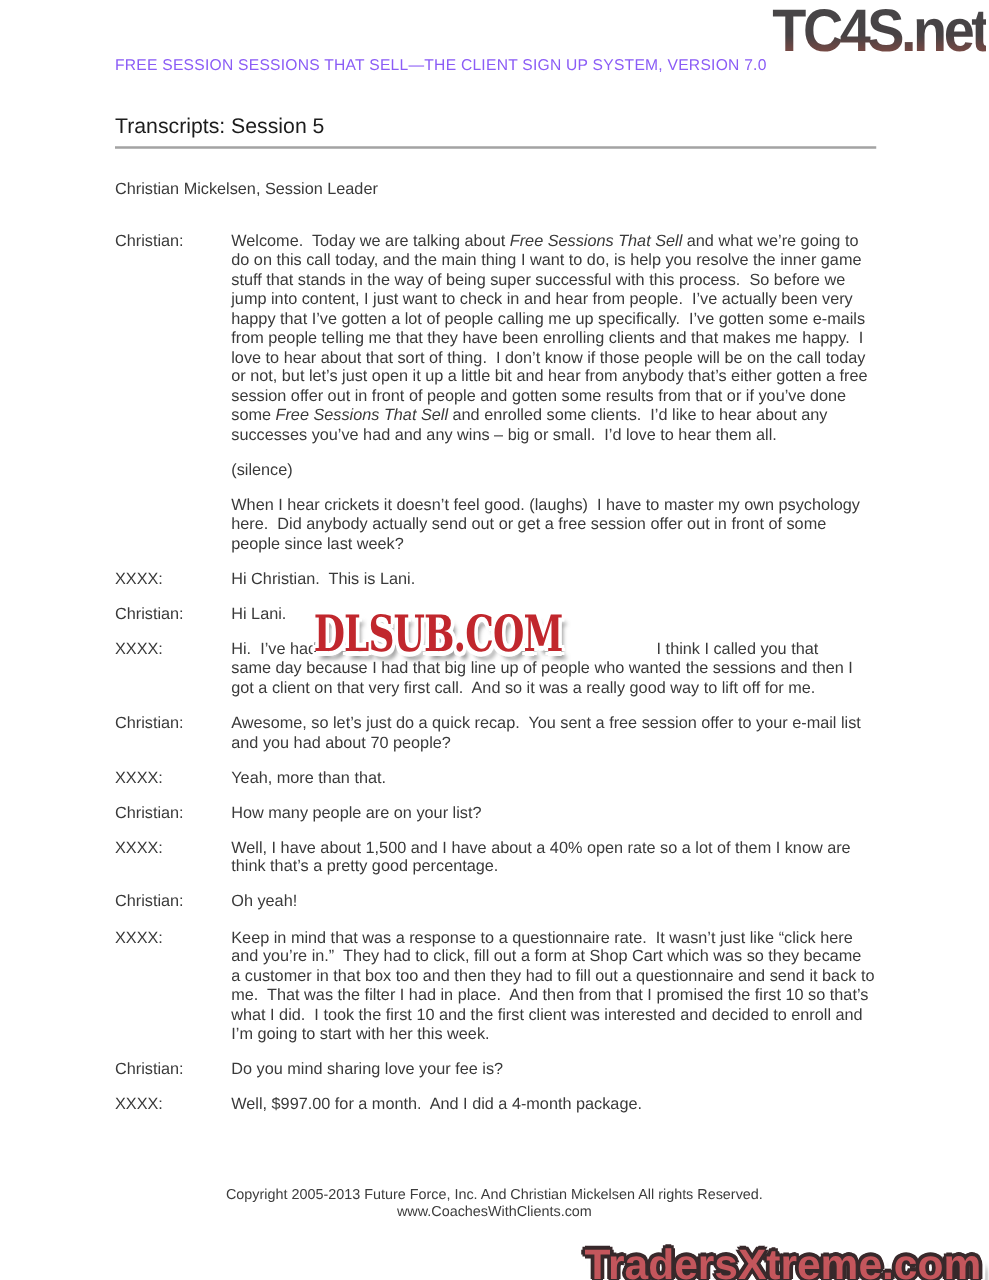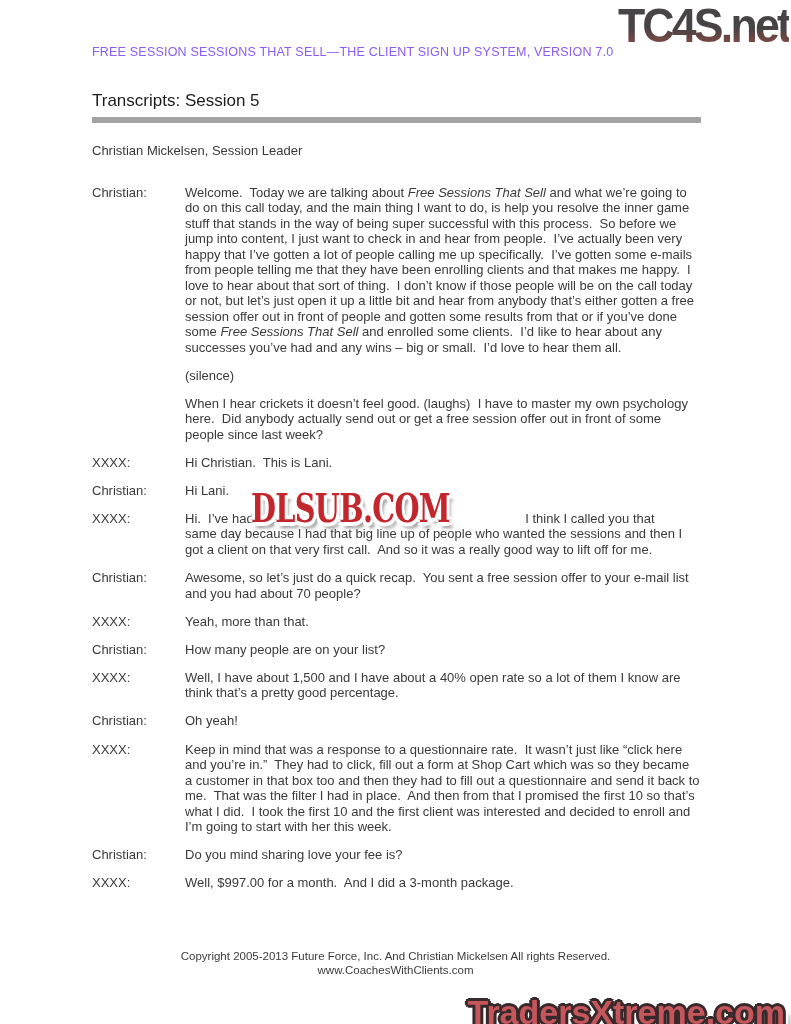--- a/index.html
+++ b/index.html
@@ -16,21 +16,21 @@
     -webkit-background-clip:text; background-clip:text;
     color:transparent; -webkit-text-fill-color:transparent;
     white-space:pre;
   }
   .header-line {
     position:absolute; left:92px; top:45px;
     font-size:12.5px; color:#8b5cf6; letter-spacing:.2px; white-space:pre;
   }
   .title-wrap {
     position:absolute; left:92px; top:91px; width:609px;
-    border-bottom:6px solid #a3a3a3; padding-bottom:6px;
+    border-bottom:2px solid #a3a3a3; padding-bottom:6px;
   }
   .title { font-size:17px; color:#1c1c1c; }
   
   .content {
     position:absolute; left:92px; top:143px; width:611px;
     font-size:13px; line-height:15.5px; color:#3a3a3a;
   }
   .leader-line { margin-bottom:26px; white-space:pre; }
   .t-block { display:flex; margin-bottom:12.6px; }
   .t-speaker { flex:0 0 93px; width:93px; white-space:pre; }
@@ -178,21 +178,21 @@
         </div>
         <div class="t-block">
           <div class="t-speaker">Christian:</div>
           <div class="t-body">
             <div class="t-line">Do you mind sharing love your fee is?</div>
           </div>
         </div>
         <div class="t-block">
           <div class="t-speaker">XXXX:</div>
           <div class="t-body">
-            <div class="t-line">Well, $997.00 for a month.  And I did a 3-month package.</div>
+            <div class="t-line">Well, $997.00 for a month.  And I did a 4-month package.</div>
           </div>
         </div>
       </div>
   </div>
 
   <div class="wm-center">DLSUB.COM</div>
 
   <div class="footer">
     <div>Copyright 2005-2013 Future Force, Inc. And Christian Mickelsen All rights Reserved.</div>
     <div>www.CoachesWithClients.com</div>

